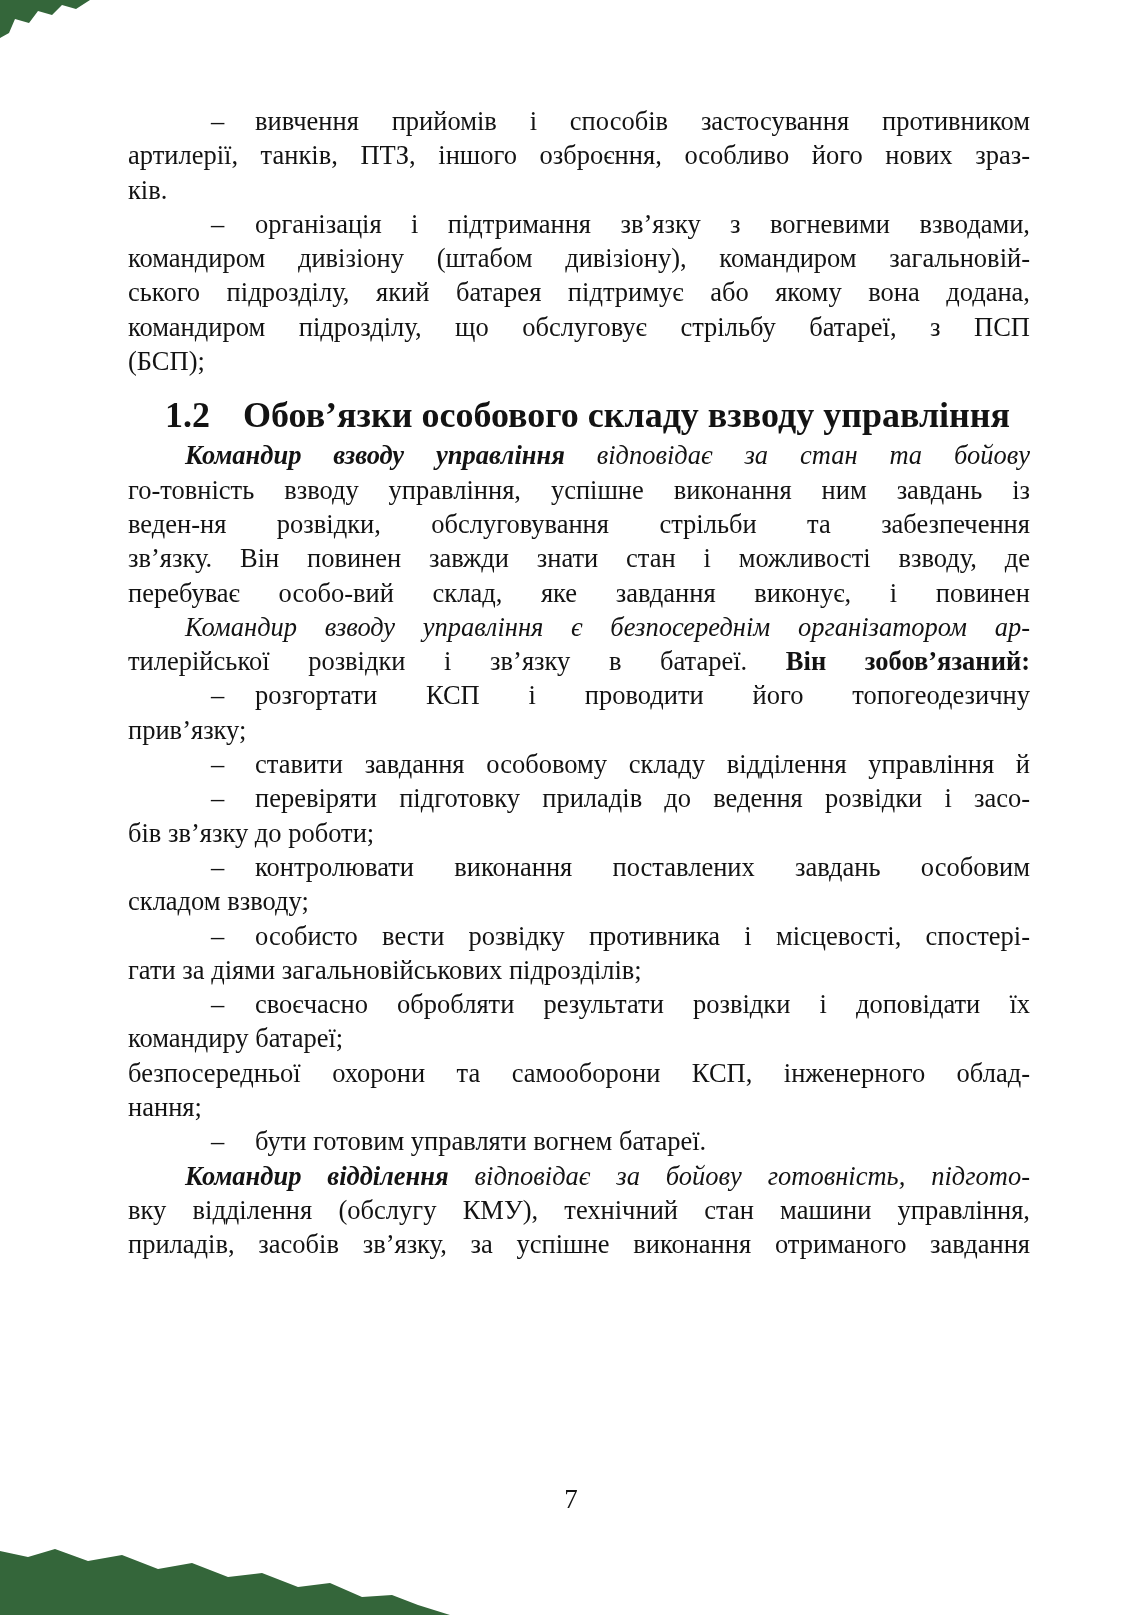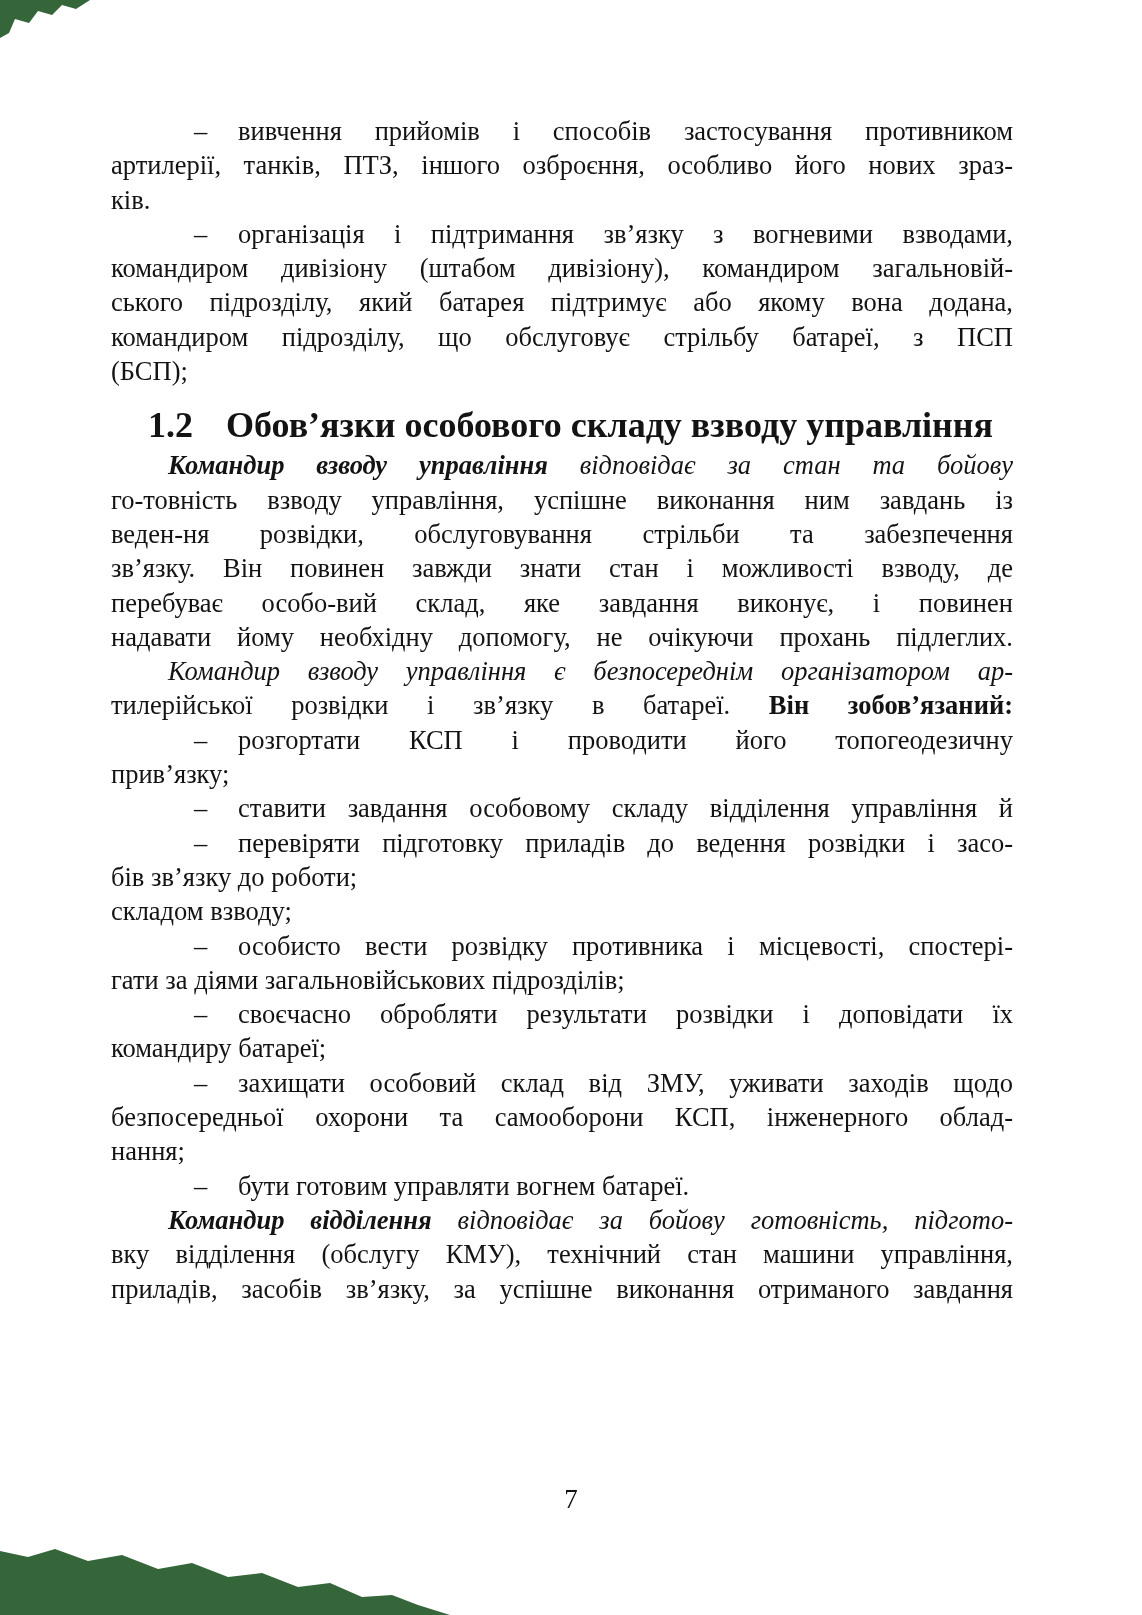--- a/index.html
+++ b/index.html
@@ -6,25 +6,24 @@
   body {
     width: 1142px; height: 1615px;
     background: #ffffff;
     position: relative;
     font-family: "Liberation Serif", serif;
     color: #131313;
     overflow: hidden;
   }
   .page-body {
     position: absolute;
-    left: 111px; top: 104px;
+    left: 128px; top: 104px;
     width: 902px;
     font-size: 26.5px;
     line-height: 34.3px;
-    margin-top: 10px;
   }
   .para { margin: 0; }
   .ln { text-align: justify; text-align-last: justify; }
   .ln.last { text-align-last: left; }
   .ind { padding-left: 57px; font-style: italic; }
   .dashind { padding-left: 83px; }
   .dash { display: inline-block; min-width: 14px; }
   .gap { display: inline-block; width: 30px; }
   .bold { font-weight: bold; }
   .heading {
@@ -78,21 +77,20 @@
   </div>
 
   <div class="heading"><span>1.2</span><span class="hgap"></span><span>Обов’язки особового складу взводу управління</span></div>
 
   <div class="para">
     <div class="ln ind"><span class="bold">Командир взводу управління</span><span> відповідає за стан та бойову</span></div>
     <div class="ln">го-товність взводу управління, успішне виконання ним завдань із</div>
     <div class="ln">веден-ня розвідки, обслуговування стрільби та забезпечення</div>
     <div class="ln">зв’язку. Він повинен завжди знати стан і можливості взводу, де</div>
     <div class="ln">перебуває особо-вий склад, яке завдання виконує, і повинен</div>
-    <div class="ln">надавати йому необхідну допомогу, не очікуючи прохань підлеглих.</div>
   </div>
 
   <div class="para">
     <div class="ln ind">Командир взводу управління є безпосереднім організатором ар-</div>
     <div class="ln"><span>тилерійської розвідки і зв’язку в батареї. </span><span class="bold">Він зобов’язаний:</span></div>
   </div>
 
   <div class="para">
     <div class="ln dashind"><span class="dash">–</span><span class="gap"></span><span>розгортати КСП і проводити його топогеодезичну</span></div>
     <div class="ln last">прив’язку;</div>
@@ -101,35 +99,35 @@
   <div class="para">
     <div class="ln dashind"><span class="dash">–</span><span class="gap"></span><span>ставити завдання особовому складу відділення управління й</span></div>
   </div>
 
   <div class="para">
     <div class="ln dashind"><span class="dash">–</span><span class="gap"></span><span>перевіряти підготовку приладів до ведення розвідки і засо-</span></div>
     <div class="ln last">бів зв’язку до роботи;</div>
   </div>
 
   <div class="para">
+    <div class="ln dashind"><span class="dash">–</span><span class="gap"></span><span>контролювати виконання поставлених завдань особовим</span></div>
     <div class="ln last">складом взводу;</div>
   </div>
 
   <div class="para">
     <div class="ln dashind"><span class="dash">–</span><span class="gap"></span><span>особисто вести розвідку противника і місцевості, спостері-</span></div>
     <div class="ln last">гати за діями загальновійськових підрозділів;</div>
   </div>
 
   <div class="para">
     <div class="ln dashind"><span class="dash">–</span><span class="gap"></span><span>своєчасно обробляти результати розвідки і доповідати їх</span></div>
     <div class="ln last">командиру батареї;</div>
   </div>
 
   <div class="para">
-    <div class="ln dashind"><span class="dash">–</span><span class="gap"></span><span>захищати особовий склад від ЗМУ, уживати заходів щодо</span></div>
     <div class="ln">безпосередньої охорони та самооборони КСП, інженерного облад-</div>
     <div class="ln last">нання;</div>
   </div>
 
   <div class="para">
     <div class="ln last dashind"><span class="dash">–</span><span class="gap"></span><span>бути готовим управляти вогнем батареї.</span></div>
   </div>
 
   <div class="para">
     <div class="ln ind"><span class="bold">Командир відділення</span><span> відповідає за бойову готовність, підгото-</span></div>

